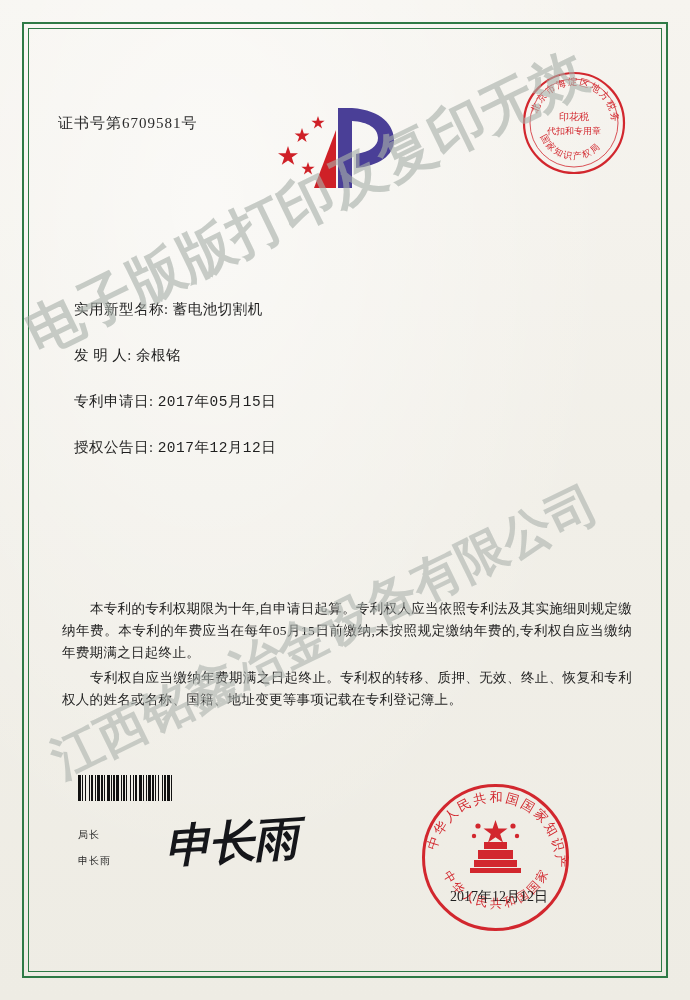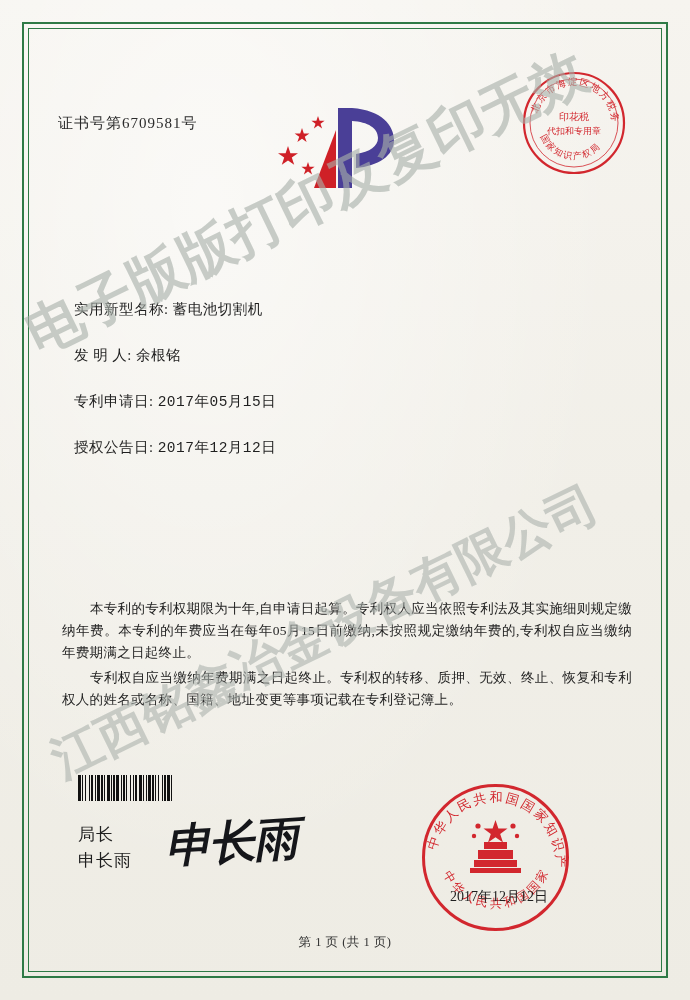--- a/index.html
+++ b/index.html
@@ -140,21 +140,21 @@
   .barcode i {
     display: block;
     background: #111;
     height: 100%;
   }
 
   .signature-block {
     position: absolute;
     left: 78px;
     top: 822px;
-    font-size: 17px;
+    font-size: 10px;
     color: #1f1f1f;
     line-height: 26px;
     letter-spacing: 1px;
   }
 
   .handwriting {
     position: absolute;
     left: 165px;
     top: 812px;
     font-size: 46px;
@@ -378,17 +378,16 @@
         <polygon points="77.5,40 80.4,48.6 89.5,48.6 82.2,53.9 85,62.5 77.5,57.2 70,62.5 72.8,53.9 65.5,48.6 74.6,48.6"></polygon>
         <circle cx="60" cy="46" r="2.6"></circle>
         <circle cx="95" cy="46" r="2.6"></circle>
         <circle cx="56" cy="56" r="2.2"></circle>
         <circle cx="99" cy="56" r="2.2"></circle>
       </g>
     </svg>
   </div>
   <div class="stamp-date">2017年12月12日</div>
 
-  <div class="footer">第 1 页 (共 1 页)</div>
 
   <div class="watermark wm1">电子版版打印及复印无效</div>
   <div class="watermark wm2">江西铭鑫冶金设备有限公司</div>
 </div>
 
 </body></html>

